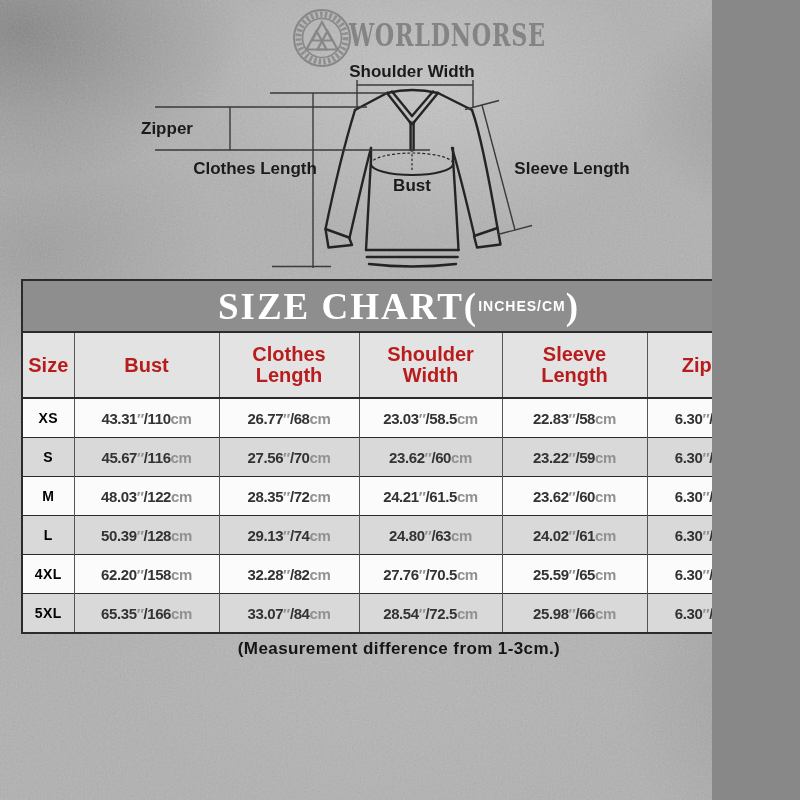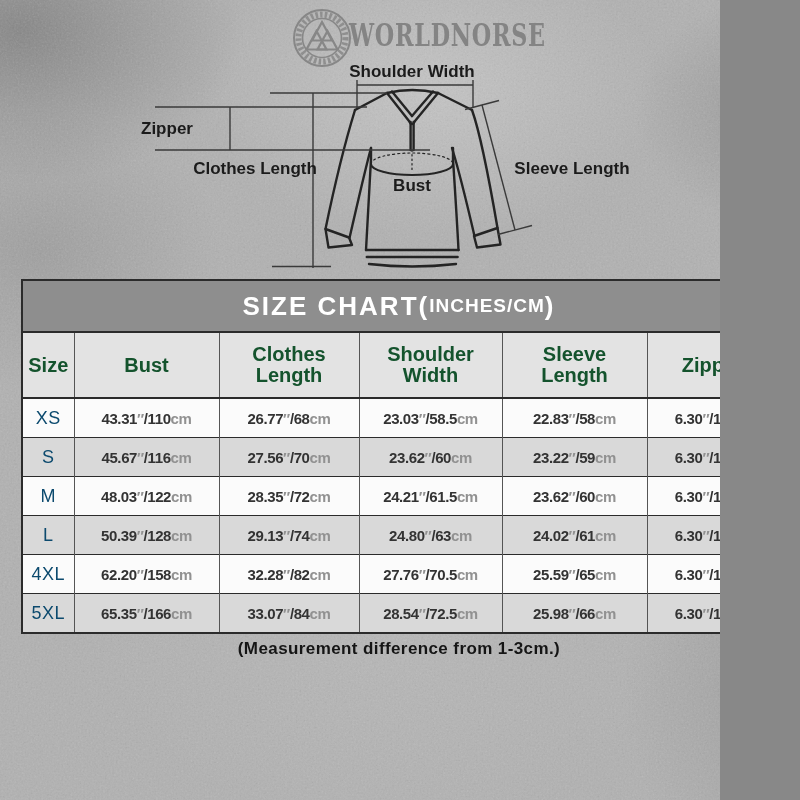--- a/index.html
+++ b/index.html
@@ -6,47 +6,47 @@
   .stage{position:relative;width:712px;height:800px;overflow:hidden;
     font-family:"Liberation Sans",sans-serif;
     background:
       radial-gradient(ellipse 320px 220px at 20px 30px, rgba(70,70,70,.40), transparent 70%),
       radial-gradient(ellipse 230px 170px at 795px 110px, rgba(95,95,95,.32), transparent 70%),
       radial-gradient(ellipse 260px 200px at 40px 250px, rgba(105,105,105,.25), transparent 70%),
       radial-gradient(ellipse 330px 210px at 430px 90px, rgba(232,232,232,.35), transparent 70%),
       radial-gradient(ellipse 420px 320px at 390px 610px, rgba(200,200,200,.28), transparent 70%),
       radial-gradient(ellipse 240px 280px at 790px 690px, rgba(110,110,110,.28), transparent 70%),
       radial-gradient(ellipse 130% 130% at 50% 45%, rgba(0,0,0,0) 60%, rgba(60,60,60,.28) 100%),
-      #b1b1b1; padding-left: 8px;}
+      #b1b1b1;}
   .noise{position:absolute;inset:0;z-index:1;pointer-events:none;}
   .content{position:absolute;inset:0;z-index:2;}
   
   .logo{position:absolute;left:288px;top:6px;}
   .brand-title{position:absolute;left:349px;top:17px;
     font-family:"DejaVu Serif","Liberation Serif",serif;font-weight:bold;font-size:31px;
     color:#848484;letter-spacing:1px;transform:scaleX(.72);transform-origin:left top;white-space:nowrap;}
   
   .diagram{position:absolute;left:0;top:58px;}
   .diagram text{font-family:"Liberation Sans",sans-serif;font-weight:bold;font-size:17px;fill:#1b1b1b;}
   
   .chart-box{position:absolute;left:21px;top:279px;width:756px;}
   .band{height:50px;background:#8e8e8e;border:2px solid #2b2b2b;border-bottom:none;
     display:flex;align-items:center;justify-content:center;color:#fff;white-space:nowrap;}
-  .band .big{font-size:26px;font-weight:bold;letter-spacing:2px;}
-  .band .small{font-size:19px;font-weight:bold;letter-spacing:1px;}
+  .band .big{font-size:37px;font-weight:bold;letter-spacing:2px;font-family:Liberation Serif, serif;}
+  .band .small{font-size:14px;font-weight:bold;letter-spacing:1px;}
   table.sizes{width:756px;border-collapse:collapse;table-layout:fixed;border:2px solid #2b2b2b;}
-  table.sizes th{background:#e3e3e3;height:64px;font-size:20px;font-weight:bold;color:#14532d;
+  table.sizes th{background:#e3e3e3;height:64px;font-size:20px;font-weight:bold;color:#b91c1c;
     line-height:1.05;padding:0 14px;border-left:1px solid #555;border-bottom:2px solid #2b2b2b;}
   table.sizes th:first-child{border-left:none;padding:0 2px;}
   table.sizes td{height:36px;text-align:center;vertical-align:middle;white-space:nowrap;
     border-left:1px solid #555;border-top:1px solid #2b2b2b;}
   table.sizes td:first-child{border-left:none;}
   table.sizes tbody tr:nth-child(odd){background:#fbfbfb;}
   table.sizes tbody tr:nth-child(even){background:#d9d9d9;}
-  td.sz{font-size:18px;color:#0c4a6e;letter-spacing:.5px;}
+  td.sz{font-size:14px;color:#000000;letter-spacing:.5px;font-weight:bold;}
   td.val{font-size:15px;font-weight:bold;color:#333;letter-spacing:-.4px;}
   td.val .u{color:#919191;}
   .note{margin-top:5px;text-align:center;font-size:17px;font-weight:bold;color:#151515;letter-spacing:.4px;}
 </style>
 </head>
 <body>
 
 <div class="stage">
 
   <svg class="noise" width="800" height="800" aria-hidden="true">

